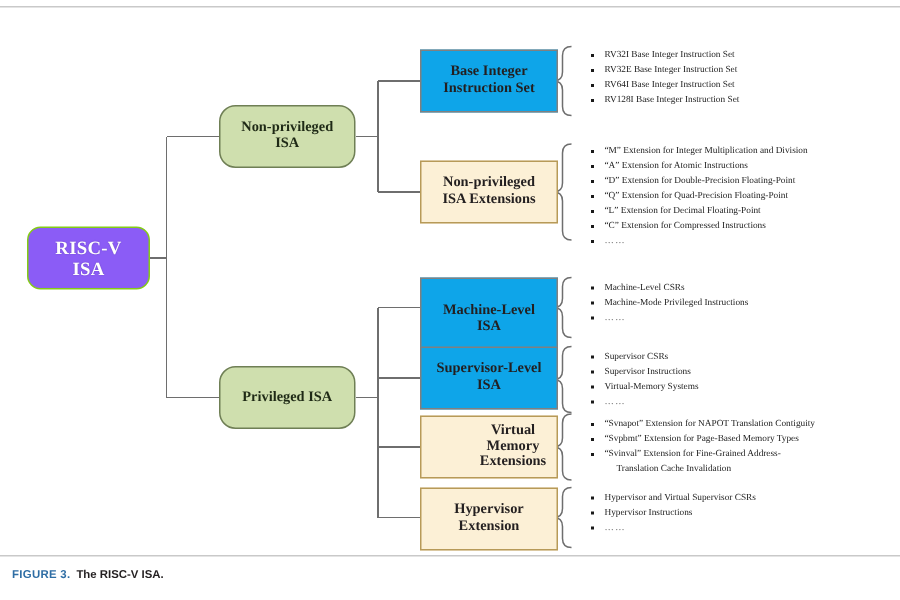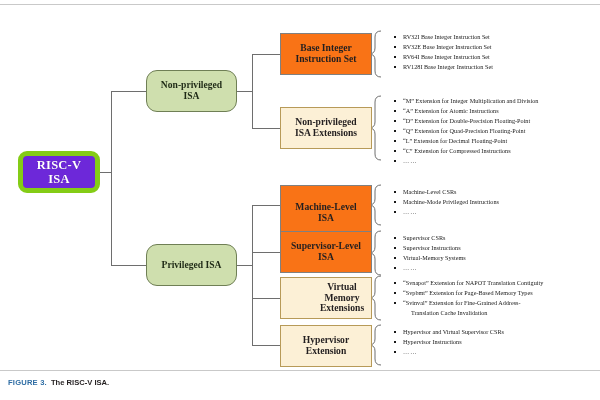--- a/index.html
+++ b/index.html
@@ -17,37 +17,37 @@
     position:absolute;
     box-sizing:border-box;
     display:flex;align-items:center;justify-content:center;
     text-align:center;
     font-weight:bold;
     color:#231f20;
     line-height:1.12;
     z-index:3;
   }
   .root{
-    background:#6d28d9;
-    border:5px solid #84cc16;
+    background:#8b5cf6;
+    border:1px solid #84cc16;
     border-radius:9px;
     color:#ffffff;
     font-size:12.5px;
     letter-spacing:.2px;
     text-shadow:0 0 1px rgba(0,0,0,.25);
   }
   .green{
     background:#cfdfae;
     border:1px solid #6f7f55;
     border-radius:11px;
     font-size:9.6px;
     color:#1f2a16;
   }
   .grey{
-    background:#f97316;
+    background:#0ea5e9;
     border:1.3px solid #808080;
     font-size:9.6px;
   }
   .cream{
     background:#fcf0d6;
     border:1.3px solid #b79a58;
     font-size:9.6px;
   }
 
   .bullets{

